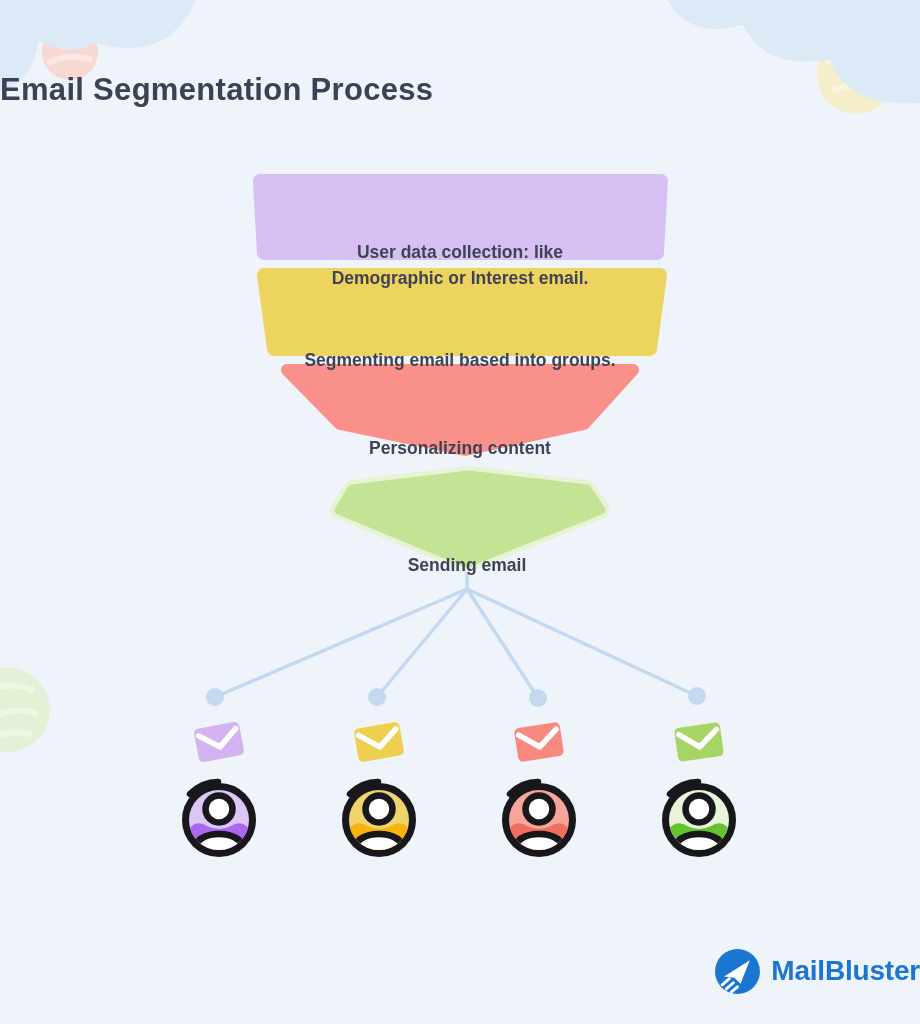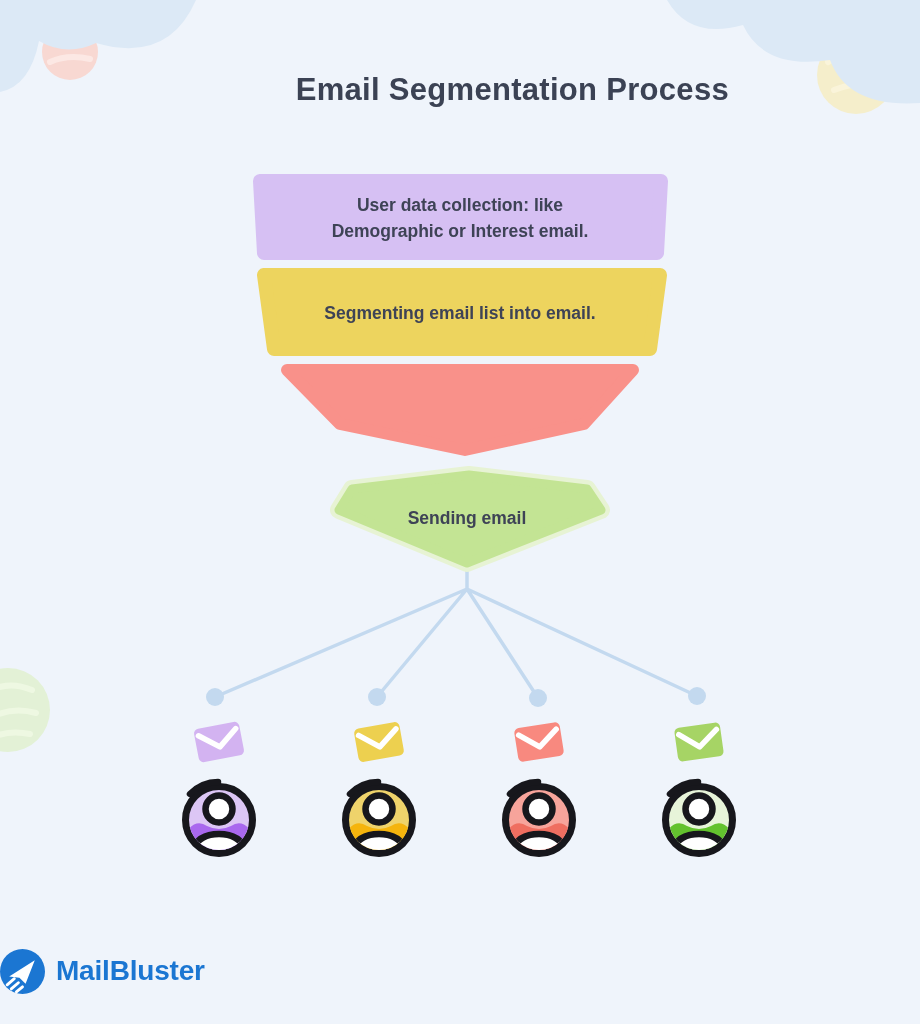--- a/index.html
+++ b/index.html
@@ -4,40 +4,40 @@
 <style>
   html,body{margin:0;padding:0;background:#eff4fb;}
   .canvas{
     position:relative;width:920px;height:1024px;overflow:hidden;
     background:#eff4fb;
     font-family:"Liberation Sans",sans-serif;
   }
   svg.layer{position:absolute;left:0;top:0;width:920px;height:1024px;display:block;}
   .title{
     position:absolute;top:72px;left:0;width:729px;margin:0;
-    text-align:right;font-size:31px;font-weight:700;color:#3b4254;letter-spacing:.3px;
+    text-align:left;font-size:31px;font-weight:700;color:#3b4254;letter-spacing:.3px;
   }
   .step-label{
     position:absolute;width:440px;text-align:center;
-    font-size:17.5px;font-weight:700;color:#3e4356;line-height:26px;
+    font-size:17.5px;font-weight:700;color:#3e4356;line-height:26px;margin-top:47px;
   }
   #label-1{left:240px;top:192px}
   #label-2{left:240px;top:300px}
   #label-3{left:240px;top:388px}
   #label-4{left:247px;top:505px}
   .envelope{position:absolute;width:52px;height:40px;top:722px;}
   #env-1{left:193px;transform:rotate(-11deg)}
   #env-2{left:353px;transform:rotate(-10deg)}
   #env-3{left:513px;transform:rotate(-9deg)}
   #env-4{left:673px;transform:rotate(-8deg)}
   .avatar{position:absolute;width:84px;height:84px;top:778px;}
   #av-1{left:177px} #av-2{left:337px} #av-3{left:497px} #av-4{left:657px}
   .footer{
     position:absolute;top:947px;left:0;width:920px;height:48px;
-    display:flex;align-items:center;justify-content:flex-start;gap:11px;
+    display:flex;align-items:center;justify-content:flex-end;gap:11px;
   }
   .logo-icon{width:45px;height:45px;display:block;}
   .logo-text{font-size:28px;font-weight:700;color:#1b76d2;letter-spacing:-.2px;}
 </style>
 </head>
 <body>
 
 <div class="canvas">
 
   <svg class="layer" viewBox="0 0 920 1024">
@@ -82,21 +82,24 @@
     <polygon points="339,510 352,489 469,475 587,489 601,510 467,563" stroke-width="9" stroke-linejoin="round" fill="#c3e494" stroke="#c3e494"></polygon>
   </svg>
 
   <h1 class="title">Email Segmentation Process</h1>
 
   <div class="step-label" id="label-1">
     <div>User data collection: like</div>
     <div>Demographic or Interest email.</div>
   </div>
   <div class="step-label" id="label-2">
-    <div>Segmenting email list into email.</div>
+    <div>Segmenting email based into groups.</div>
+  </div>
+  <div class="step-label" id="label-3">
+    <div>Personalizing content</div>
   </div>
   <div class="step-label" id="label-4">
     <div>Sending email</div>
   </div>
 
   <svg class="envelope" id="env-1" viewBox="0 0 52 40">
     <rect x="3" y="3" width="46" height="34" rx="5" fill="#d3b3f1"></rect>
     <path d="M7,10 L26,25 L45,10" stroke="#ffffff" stroke-width="5.5" fill="none" stroke-linecap="round" stroke-linejoin="round"></path>
   </svg>
   <svg class="envelope" id="env-2" viewBox="0 0 52 40">

